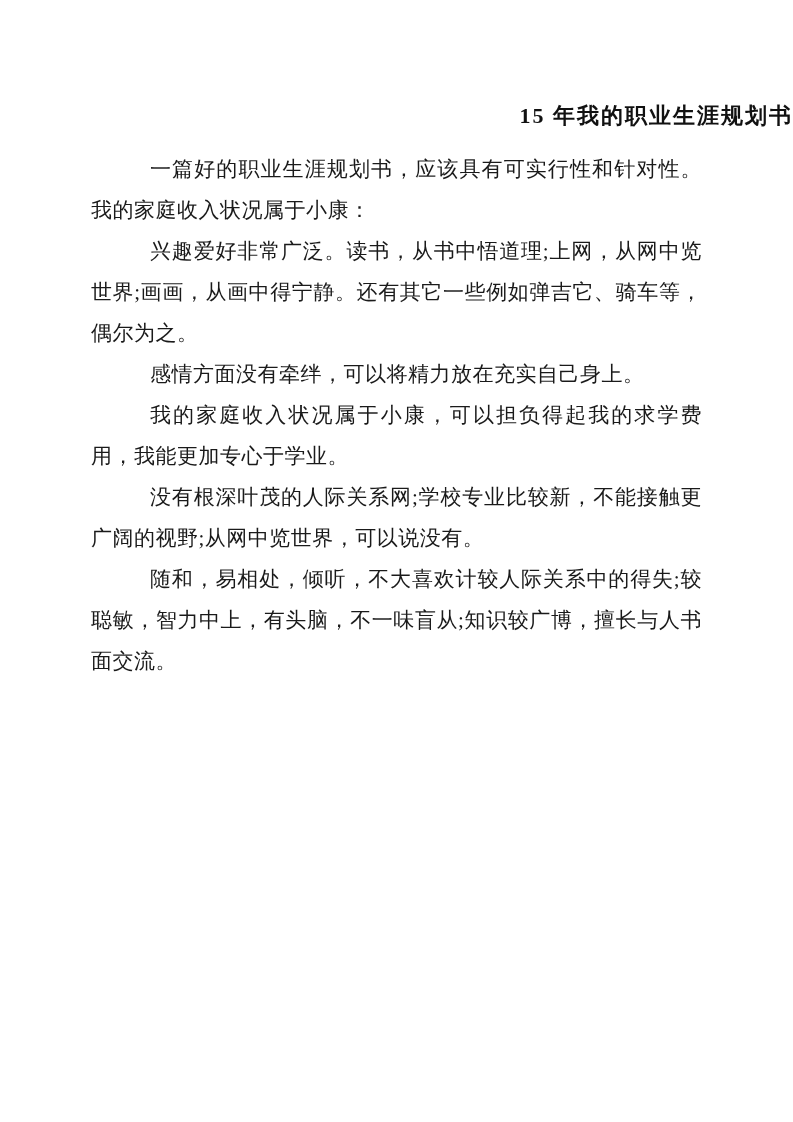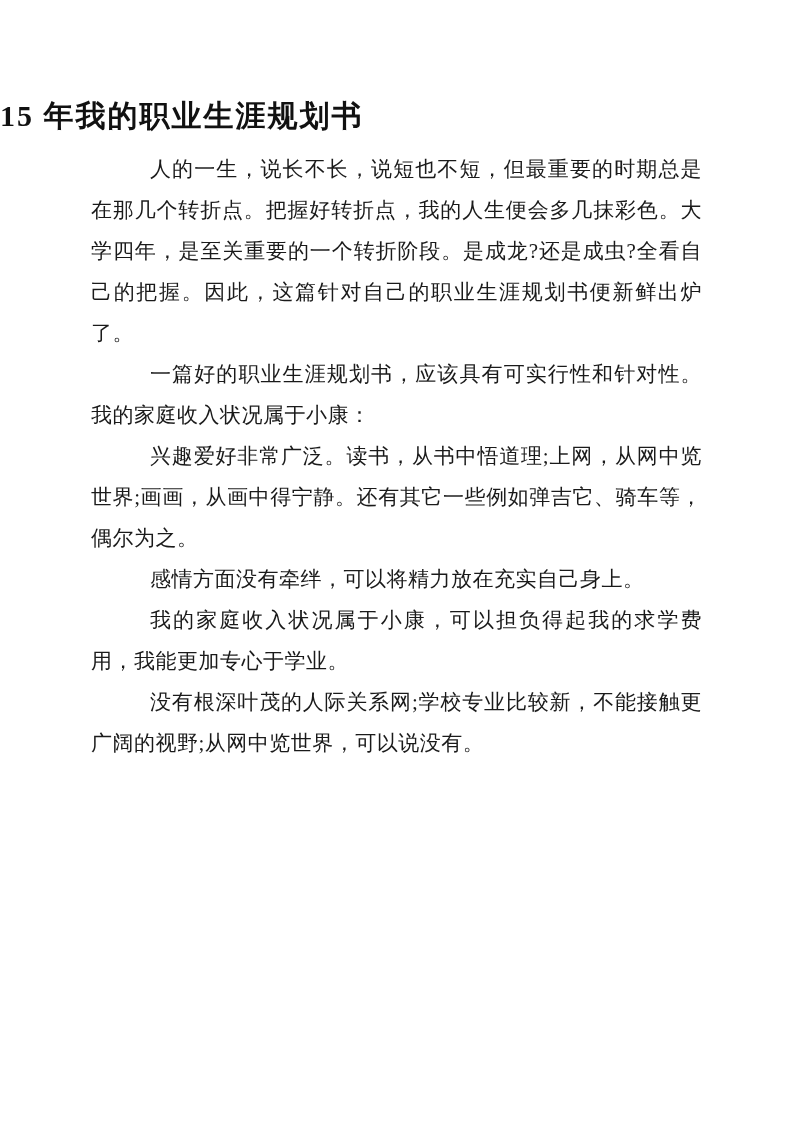--- a/index.html
+++ b/index.html
@@ -11,22 +11,22 @@
     position: relative;
     width: 793px;
     height: 1122px;
     background: #ffffff;
     overflow: hidden;
     font-family: "Liberation Serif", "DejaVu Serif", serif;
   }
   .doc-title {
     margin: 94px 0 0 0;
     padding: 0;
-    text-align: left;
-    font-size: 30px;
+    text-align: right;
+    font-size: 22px;
     line-height: 44px;
     font-weight: 700;
     letter-spacing: 2px;
     color: #111111;
     font-family: "Liberation Serif", "DejaVu Serif", serif;
   }
   .doc-body {
     margin: 11px 0 0 91px;
     width: 611px;
   }
@@ -42,20 +42,20 @@
     letter-spacing: 0.5px;
     word-break: break-all;
   }
 </style>
 </head>
 <body>
 
 <div class="page">
   <h1 class="doc-title">15 年我的职业生涯规划书</h1>
   <div class="doc-body">
-      <p class="para">人的一生，说长不长，说短也不短，但最重要的时期总是在那几个转折点。把握好转折点，我的人生便会多几抹彩色。大学四年，是至关重要的一个转折阶段。是成龙?还是成虫?全看自己的把握。因此，这篇针对自己的职业生涯规划书便新鲜出炉了。</p>
       <p class="para">一篇好的职业生涯规划书，应该具有可实行性和针对性。我的家庭收入状况属于小康：</p>
       <p class="para">兴趣爱好非常广泛。读书，从书中悟道理;上网，从网中览世界;画画，从画中得宁静。还有其它一些例如弹吉它、骑车等，偶尔为之。</p>
       <p class="para">感情方面没有牵绊，可以将精力放在充实自己身上。</p>
       <p class="para">我的家庭收入状况属于小康，可以担负得起我的求学费用，我能更加专心于学业。</p>
       <p class="para">没有根深叶茂的人际关系网;学校专业比较新，不能接触更广阔的视野;从网中览世界，可以说没有。</p>
+      <p class="para">随和，易相处，倾听，不大喜欢计较人际关系中的得失;较聪敏，智力中上，有头脑，不一味盲从;知识较广博，擅长与人书面交流。</p>
     </div>
 </div>
 
 </body></html>

